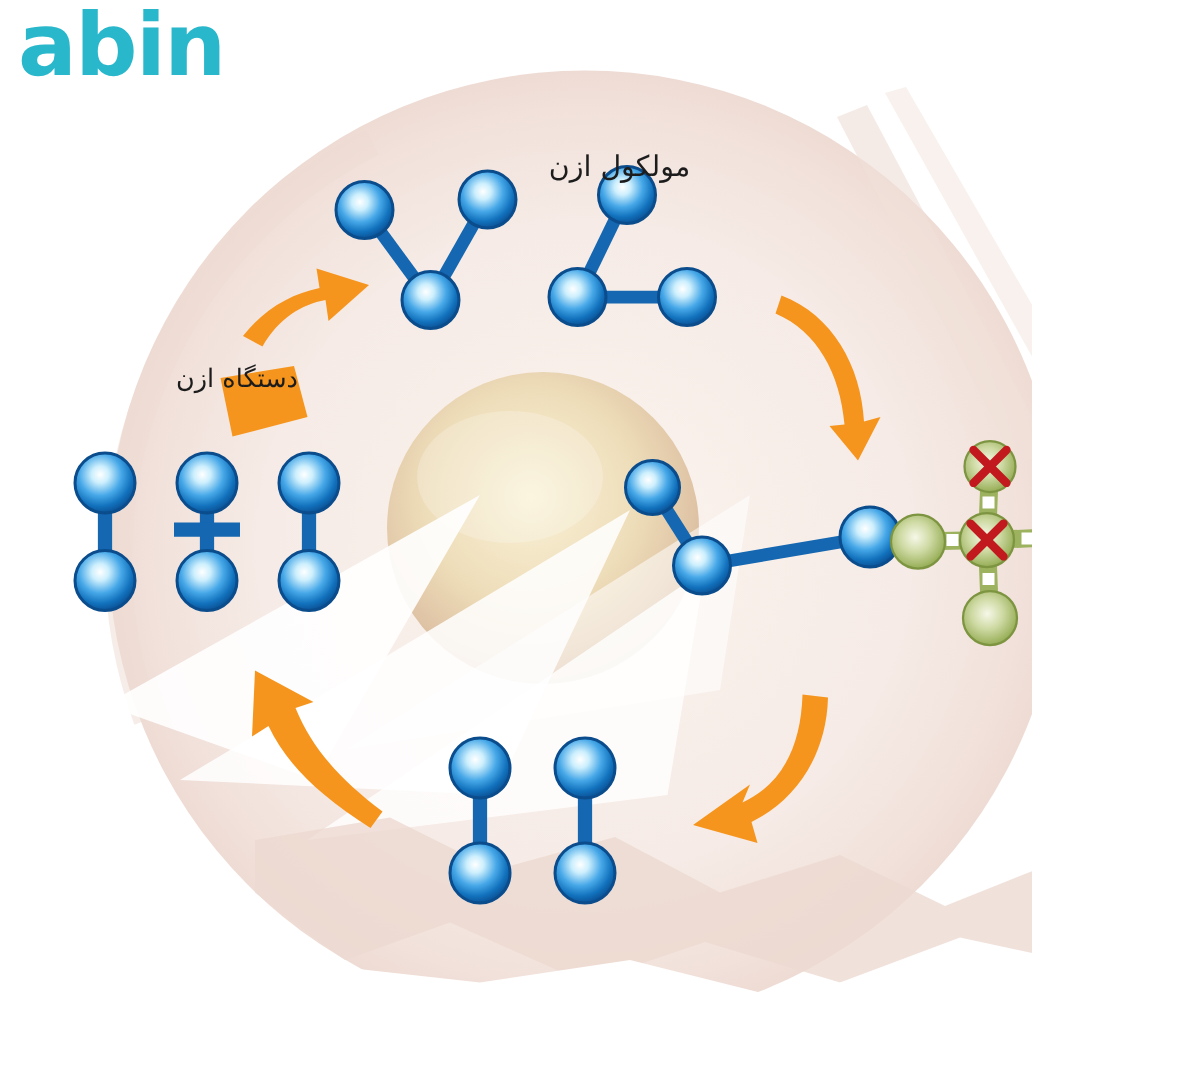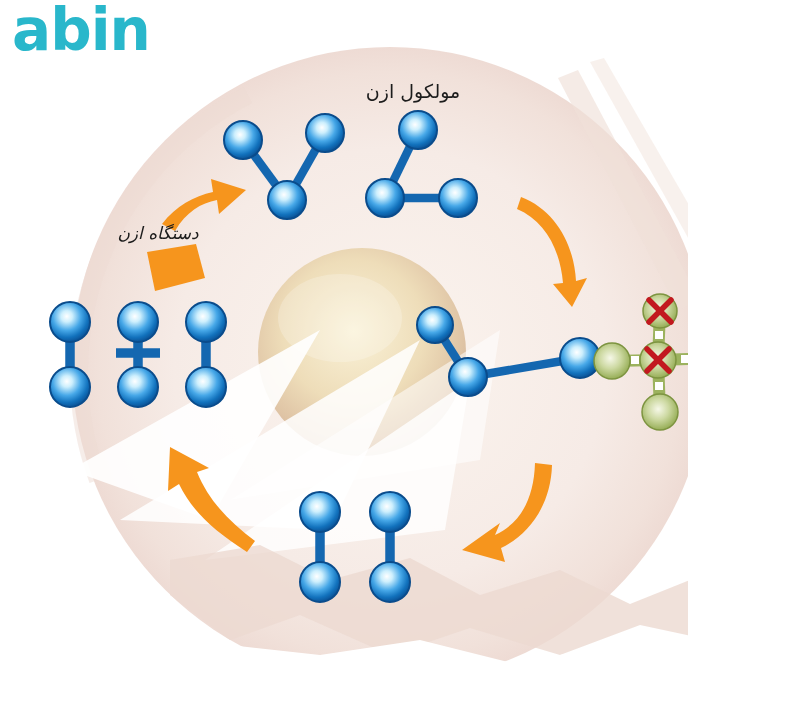--- a/index.html
+++ b/index.html
@@ -1,23 +1,23 @@
 <!DOCTYPE html>
 <html style="--logo-teal: #29b7cb; --sphere-blue: #1f87cf; --bond-blue: #1467b0; --arrow-orange: #f6951d; --contaminant-green: #9cb25e; --cross-red: #c2191f; --center-sphere-beige: #e9d5b5; --background-ring-pink: #f3e6e0; --label-text: #1c1c1c;"><head>
 <meta charset="utf-8">
 <style>
   html,body{margin:0;padding:0;background:#fff;}
   .stage{position:relative;width:688px;height:722px;overflow:hidden;
          font-family:"DejaVu Sans",sans-serif;background:#fff;}
   .stage svg{position:absolute;left:0;top:0;}
   .logo{position:absolute;left:12px;top:-4px;font-size:58px;font-weight:bold;
         letter-spacing:-1px;color:var(--logo-teal);}
-  .lbl{position:absolute;direction:rtl;color:var(--label-text);white-space:nowrap;}
+  .lbl{position:absolute;direction:rtl;color:var(--label-text);white-space:nowrap;margin-top:20px;}
   #lbl-ozone  {left:337px;top:80px; width:152px;text-align:center;font-size:19px;}
-  #lbl-device {left:102px;top:223px;width:112px;text-align:center;font-size:17px;font-style:italic;}
+  #lbl-device {left:102px;top:223px;width:112px;text-align:center;font-size:17px;}
   #lbl-oxygen {left:90px; top:409px;width:128px;text-align:center;font-size:18px;}
   #lbl-atom   {left:541px;top:441px;width:254px;text-align:center;font-size:17px;}
   .arr{fill:var(--arrow-orange);}
   .bb{stroke:var(--bond-blue);stroke-width:8.5;fill:none;}
   .bbw{stroke:var(--bond-blue);stroke-width:9.5;fill:none;}
   .bgr{stroke:var(--contaminant-green);stroke-width:12;fill:none;}
   .bs{stroke:#0a4c8c;stroke-width:2;fill:url(#gBlue);}
   .gs{stroke:#7d9440;stroke-width:1.5;fill:url(#gGreen);}
   .xm{stroke:var(--cross-red);stroke-width:5.5;fill:none;stroke-linecap:round;}
   .notch{fill:#ffffff;}

